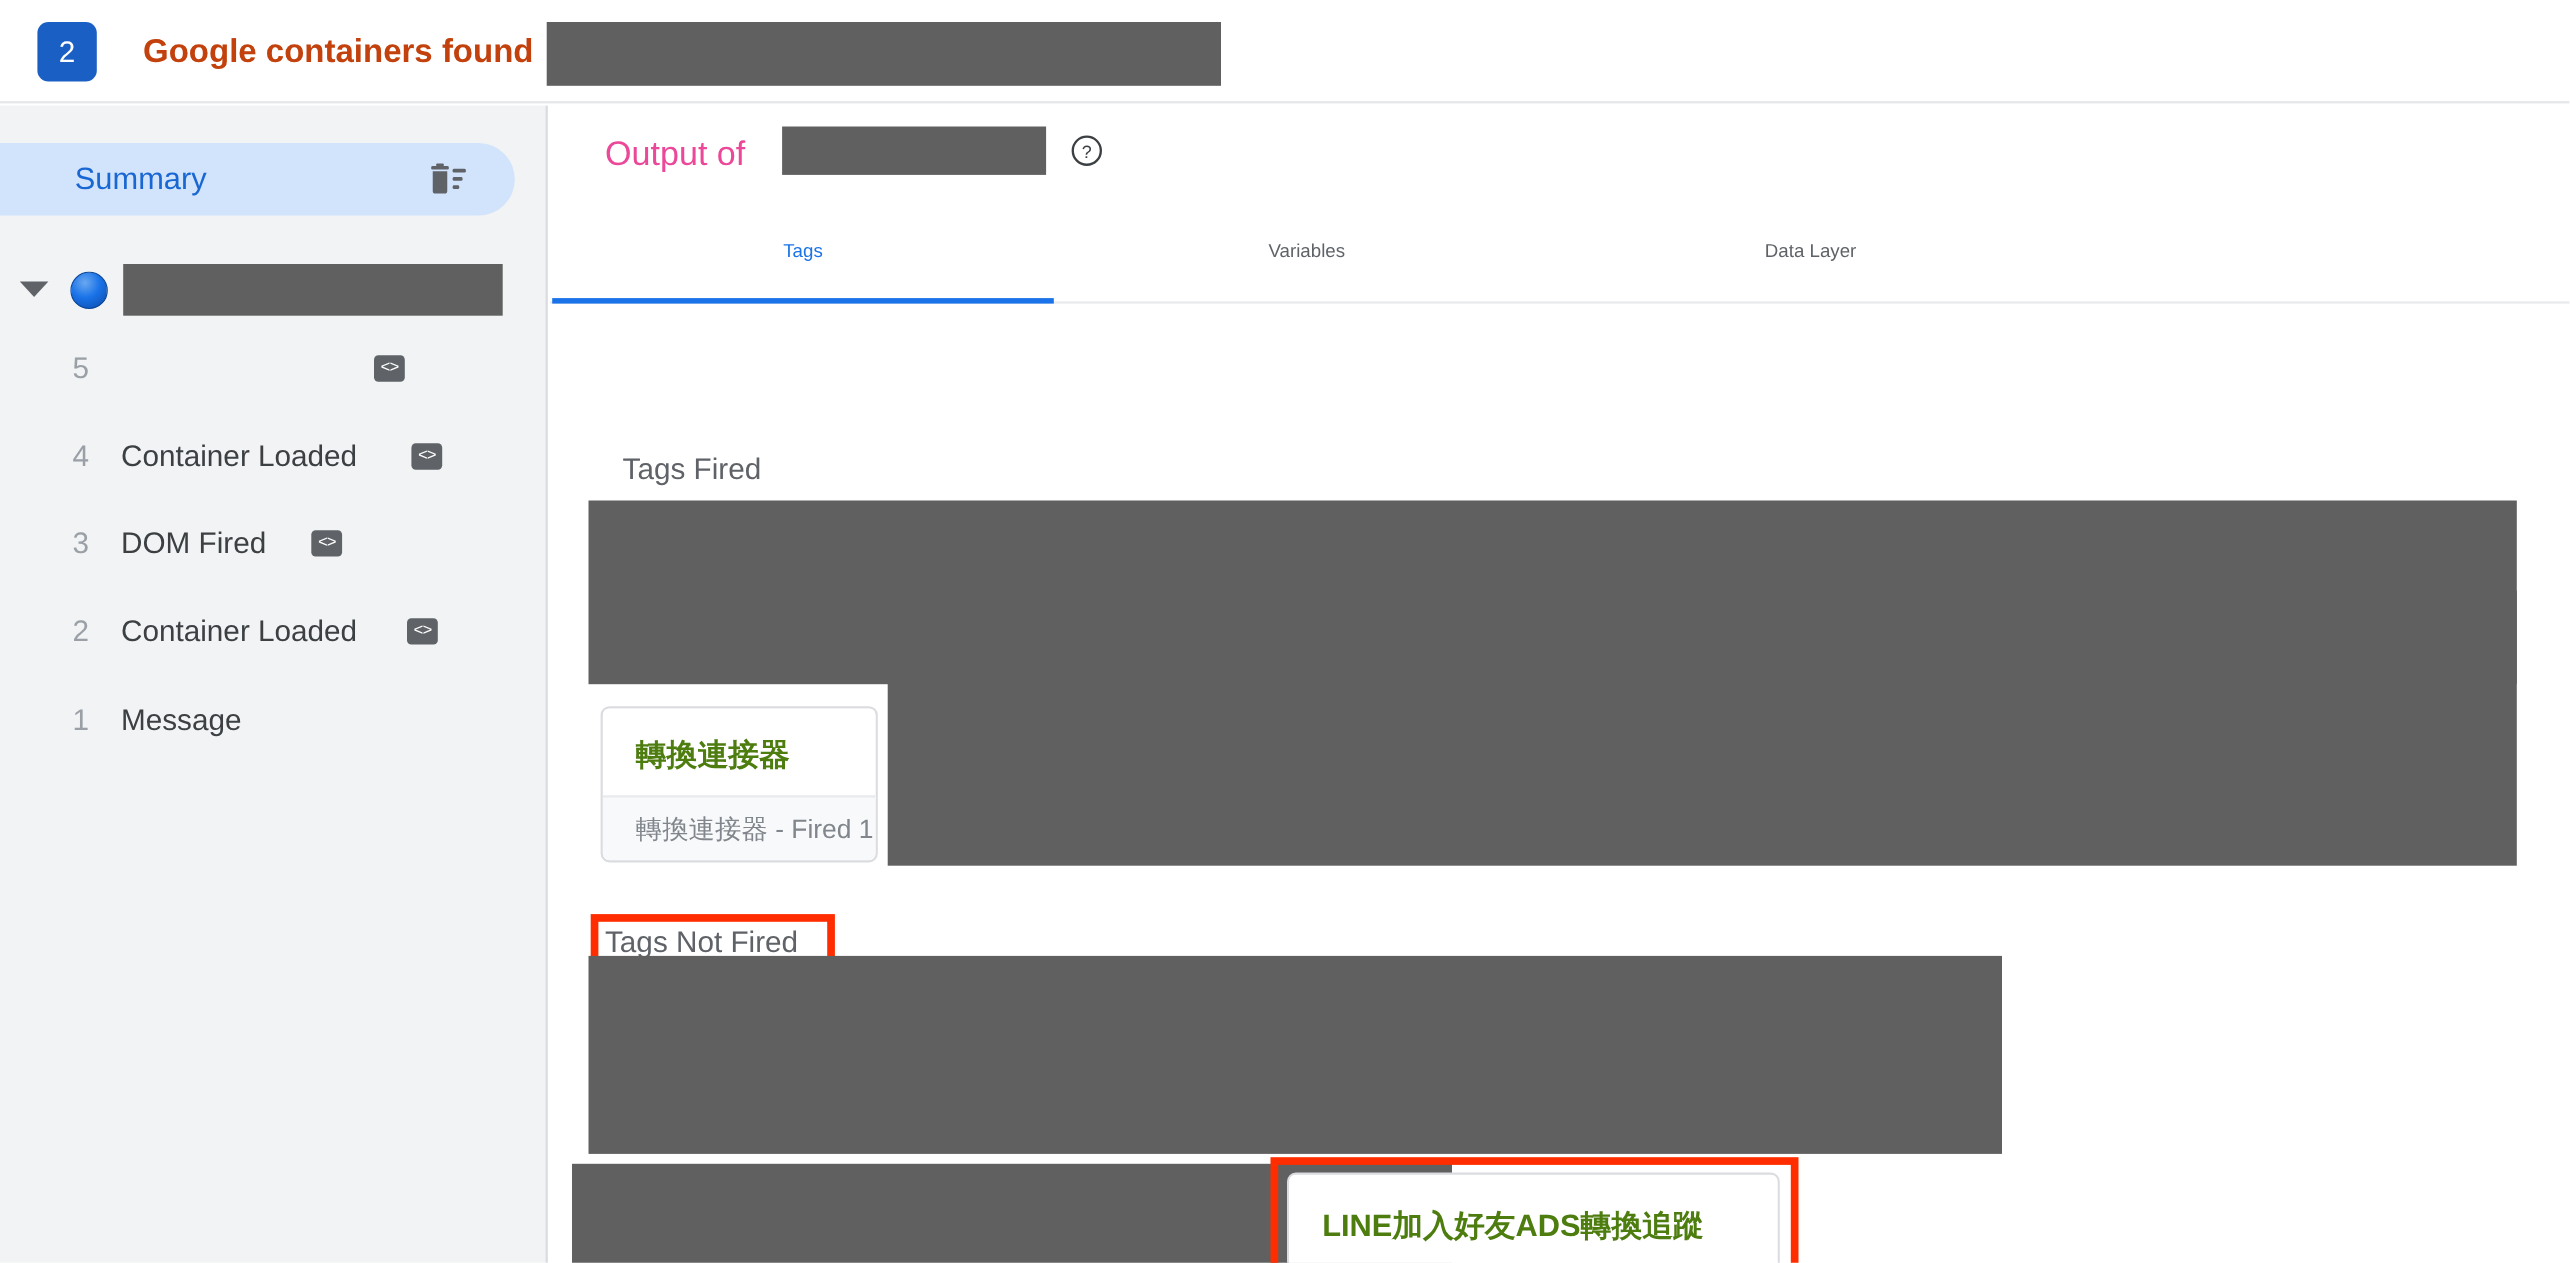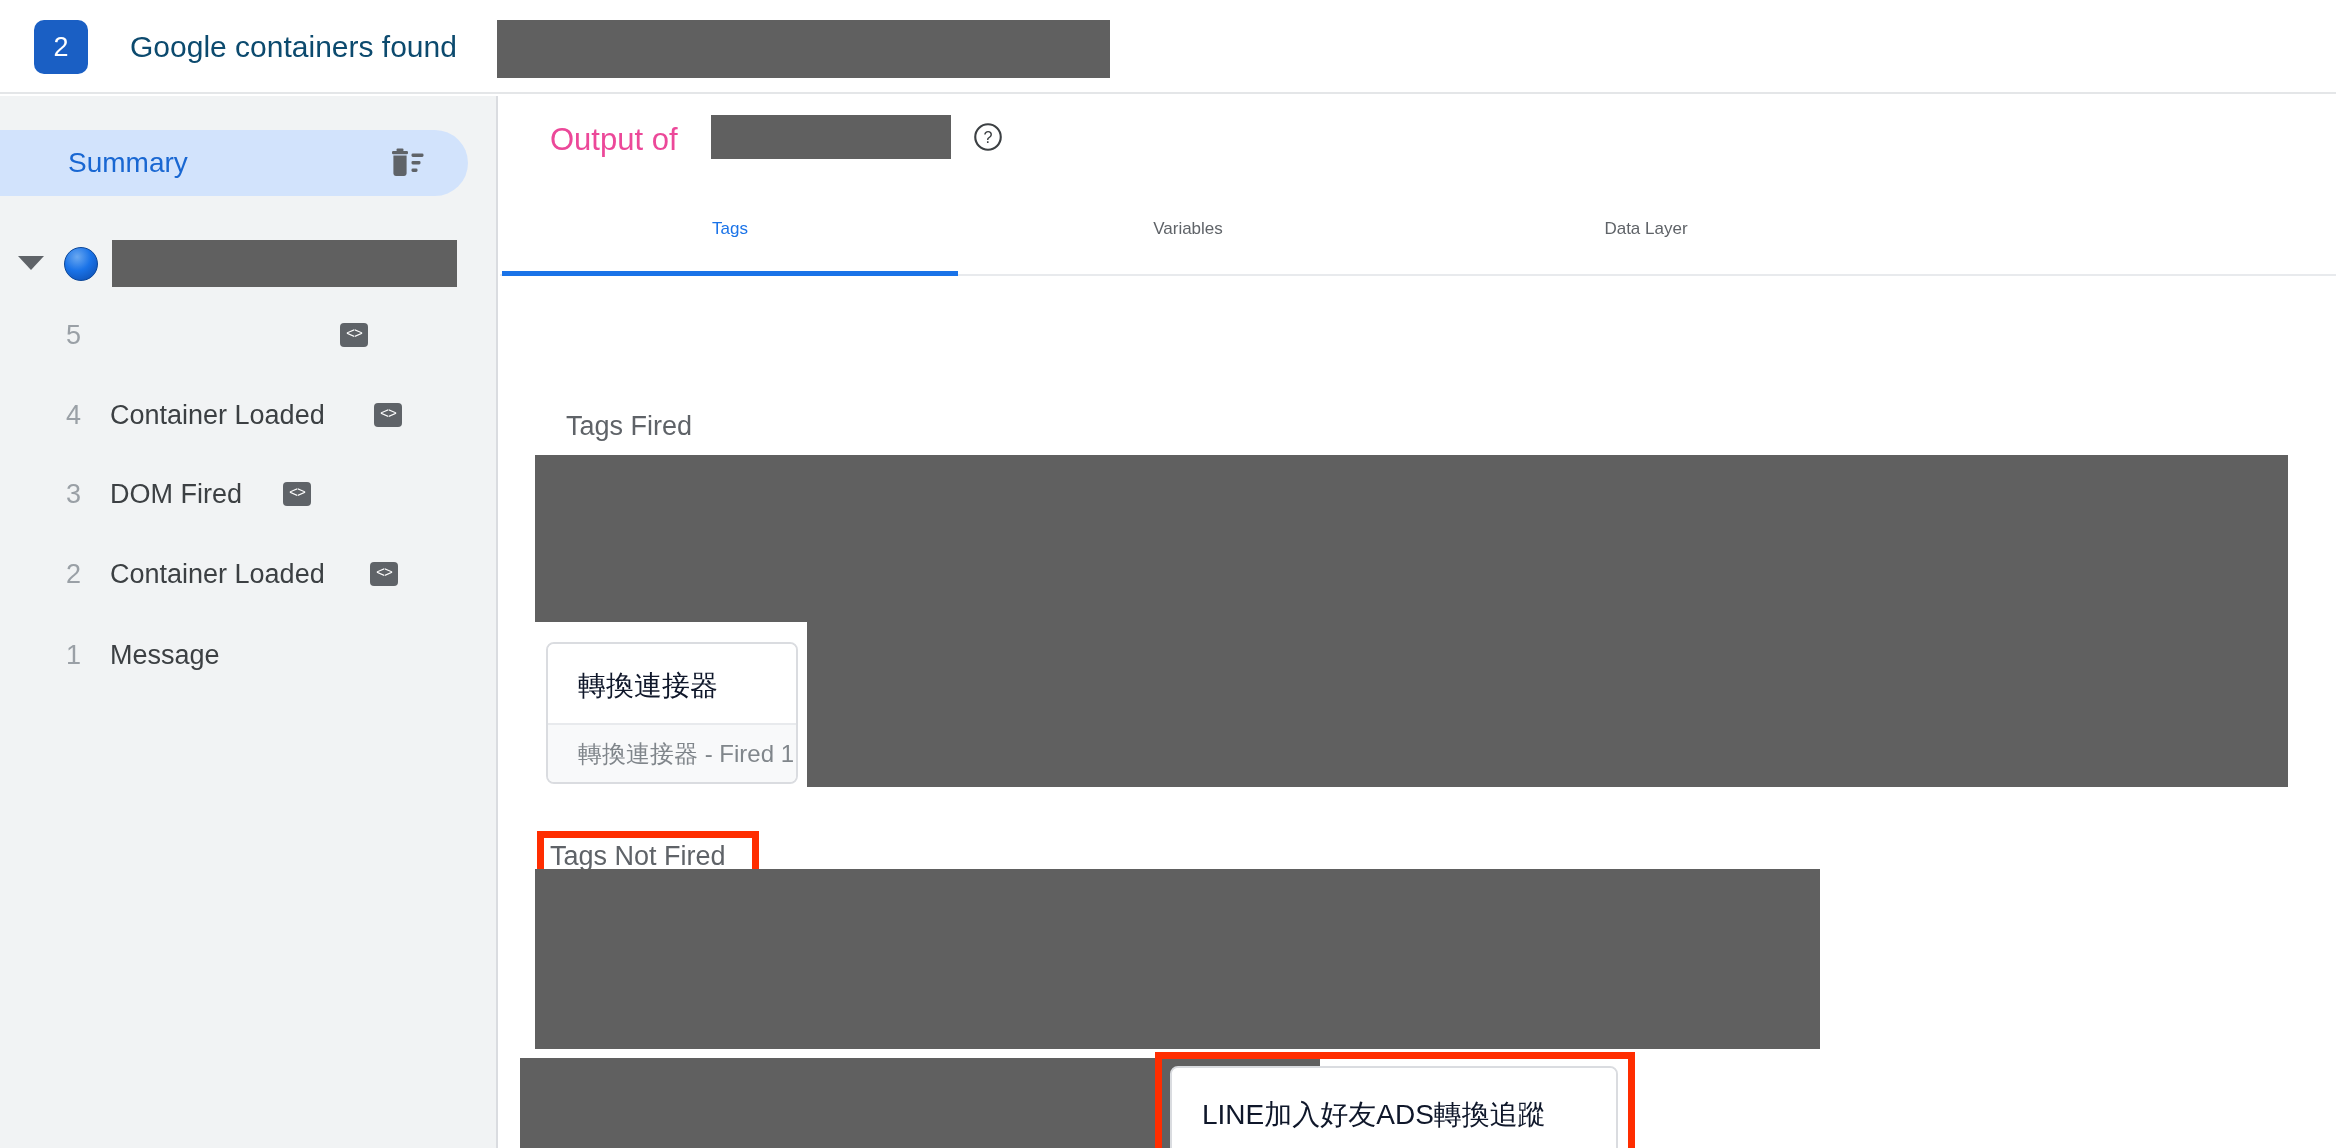--- a/index.html
+++ b/index.html
@@ -22,21 +22,21 @@
   }
   .badge-count {
     position:absolute; left:34px; top:20px;
     width:54px; height:54px; border-radius:10px;
     background:#1a5fc4;
     color:#ffffff; font-size:27px; line-height:54px; text-align:center;
     font-weight:400;
   }
   .topbar-title {
     position:absolute; left:130px; top:20px; height:54px; line-height:54px;
-    font-size:30px; color:#0c4a6e; font-weight:400; white-space:nowrap;
+    font-size:30px; color:#c2410c; font-weight:700; white-space:nowrap;
   }
   .redact-header {
     position:absolute; left:497px; top:20px; width:613px; height:58px;
     background:#606060;
   }
 
   
   .sidebar {
     position:absolute; left:0; top:96px; width:498px; height:1052px;
     background:#f1f3f4;
@@ -139,21 +139,21 @@
     position:absolute;
     background:#ffffff;
     border:2px solid #dadce0;
     border-radius:8px;
     overflow:hidden;
   }
   .tag-card-title {
     position:absolute; left:0; top:0; width:100%;
     display:flex; align-items:center;
     padding:0 30px;
-    font-size:28px; color:#0f172a; font-weight:400; white-space:nowrap;
+    font-size:28px; color:#4d7c0f; font-weight:700; white-space:nowrap;
     background:#ffffff;
   }
   .tag-card-sub {
     position:absolute; left:0; bottom:0; width:100%;
     display:flex; align-items:center;
     padding:0 30px;
     font-size:24px; color:#80868b; font-weight:400; white-space:nowrap;
     background:#f8f9fa;
     border-top:2px solid #e8eaed;
   }

